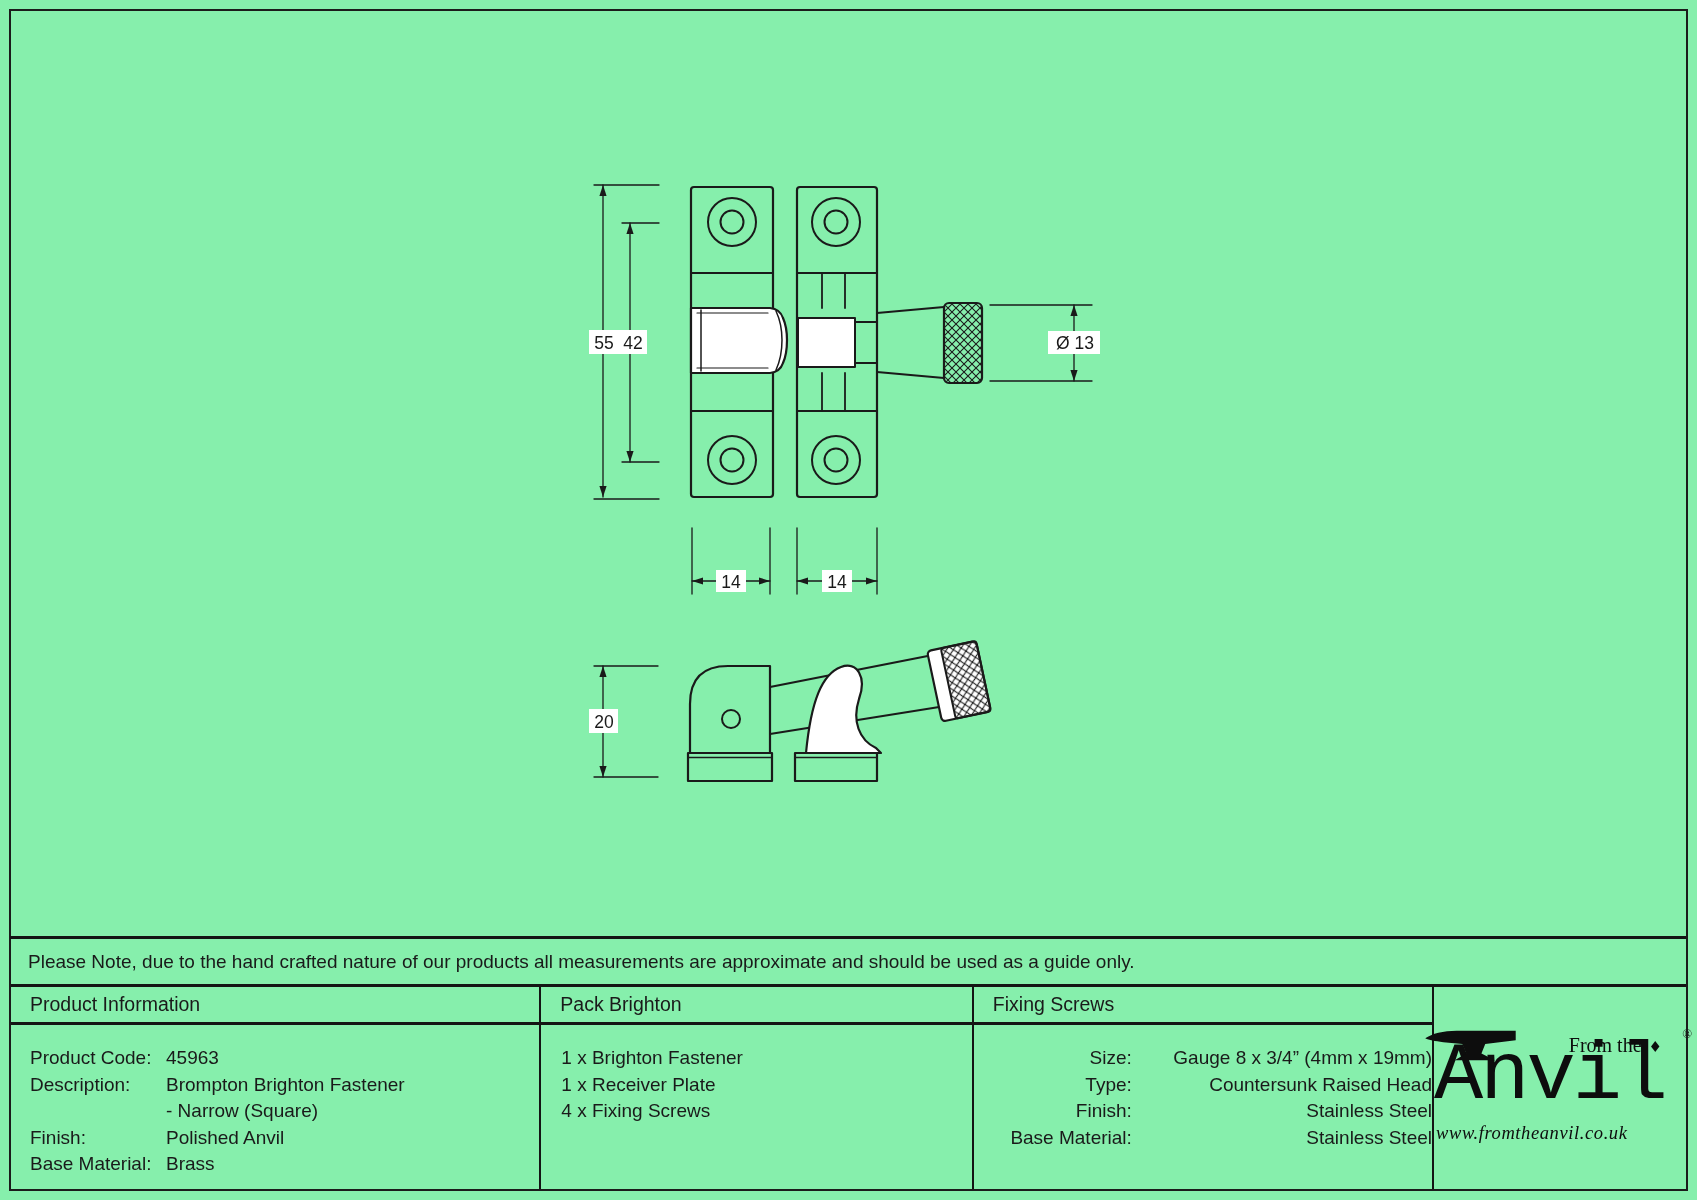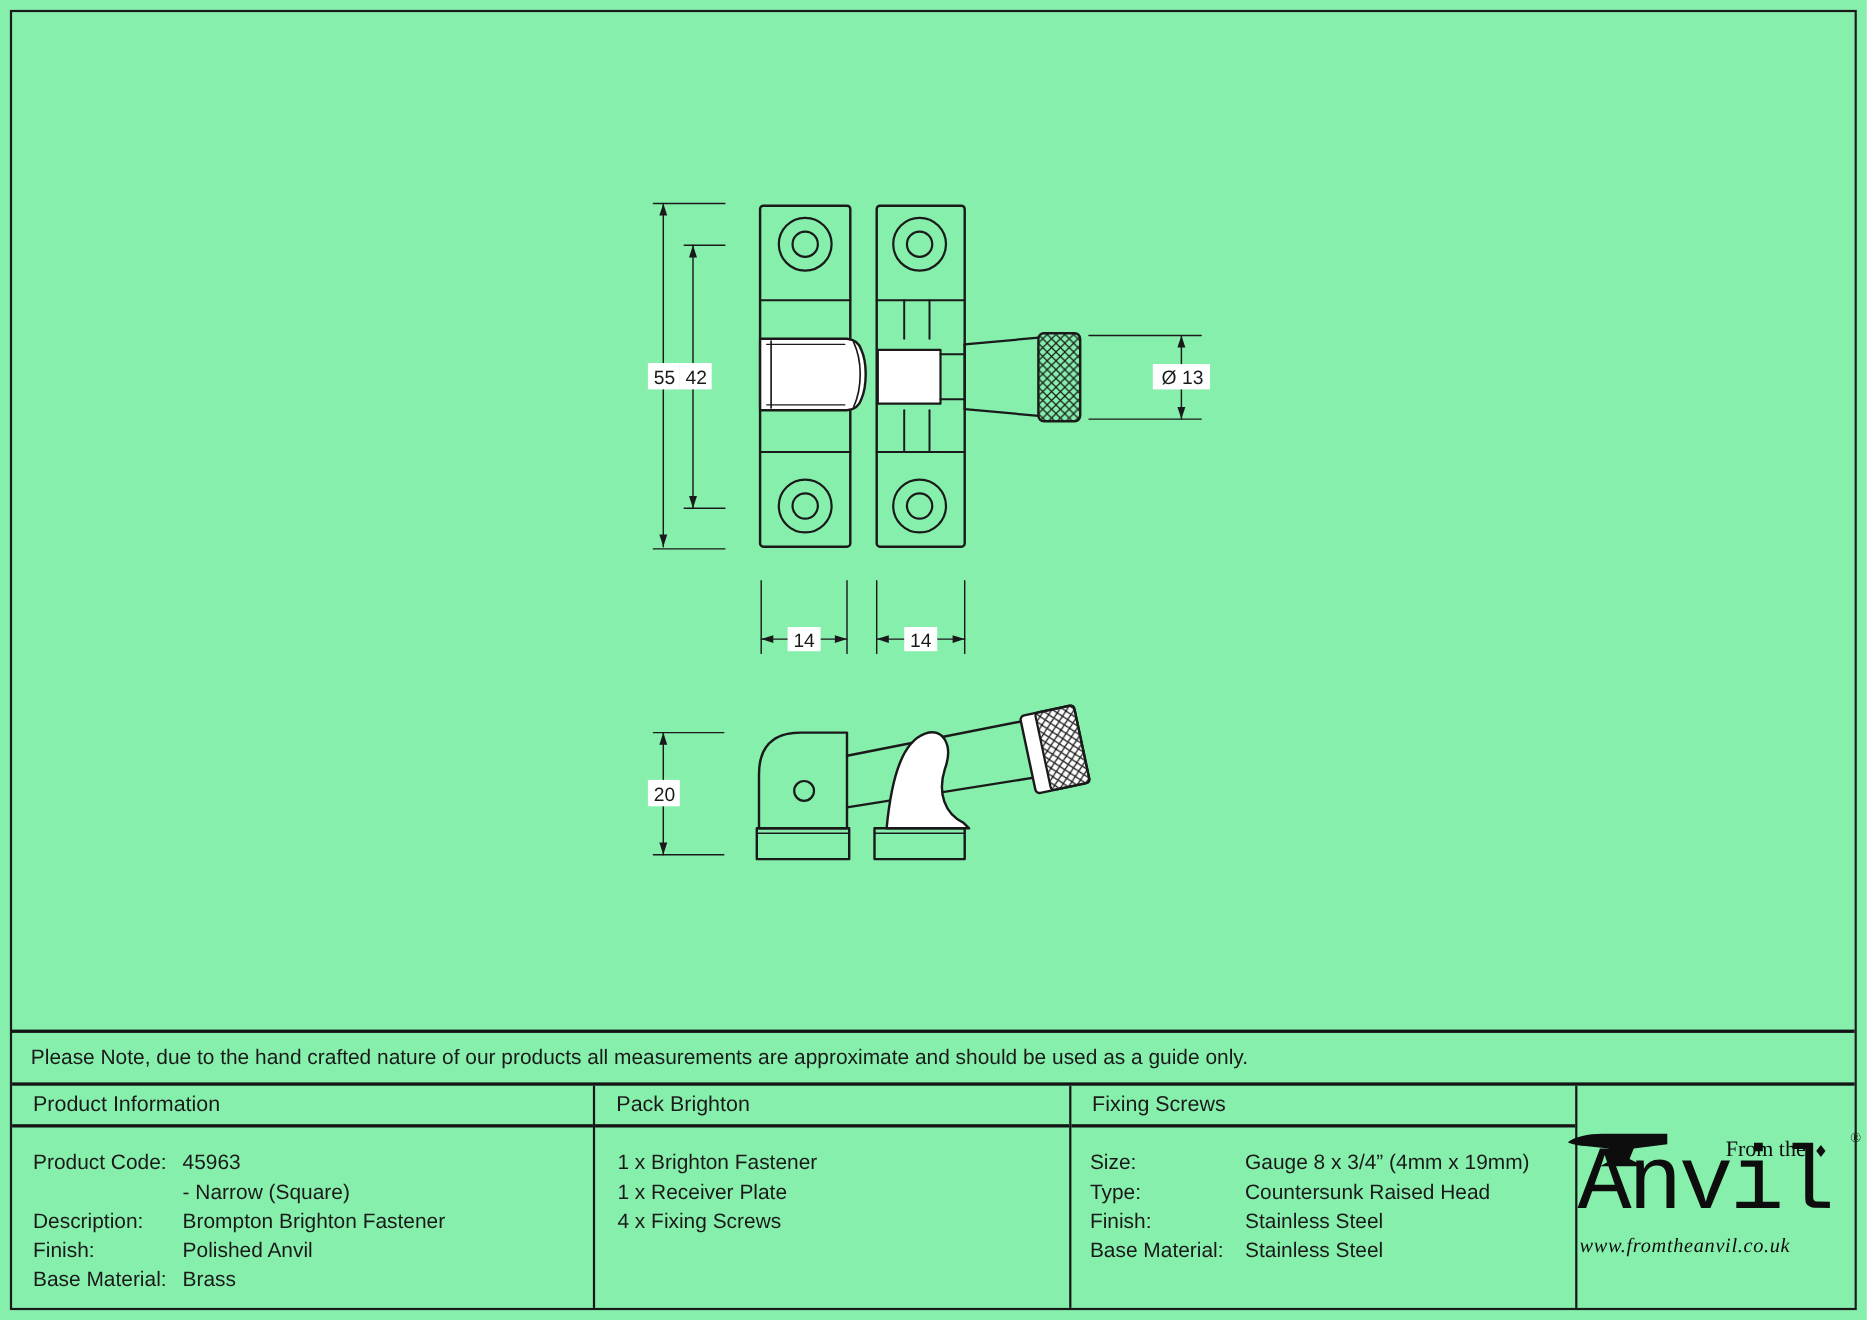--- a/index.html
+++ b/index.html
@@ -22,21 +22,21 @@
     font-size:19px;
   }
   .info-table{
     position:absolute;left:11px;right:11px;top:984px;bottom:11px;
     border-top:3px solid #141414;
     display:flex;
   }
   .col{position:relative;border-right:2px solid #141414;box-sizing:border-box;}
   .col1{width:537px;}
   .col2{width:438px;}
-  .col3{width:466px;}
+  .col3{width:466px;text-align:right;}
   .col4{flex:1;border-right:none;display:flex;align-items:center;justify-content:center;}
   .col-header{
     height:35px;border-bottom:3px solid #141414;
     display:flex;align-items:center;padding-left:19px;
     font-size:19.5px;
   }
   .col-body{padding:20px 0 0 19px;font-size:19px;line-height:26.5px;}
   .kv{display:grid;grid-template-columns:136px 1fr;}
   .col3 .kv{grid-template-columns:141px 1fr;}
   .col3 .col-body{padding-left:17px;}
@@ -224,26 +224,26 @@
   <div class="info-table">
 
     <div class="col col1">
       <div class="col-header">Product Information</div>
       <div class="col-body">
         <div class="kv">
           <span>Product Code:</span>
           <span>45963</span>
         </div>
         <div class="kv">
+          <span>Description:</span>
+          <span>Brompton Brighton Fastener</span>
+        </div>
+        <div class="kv">
           <span></span>
           <span>- Narrow (Square)</span>
-        </div>
-        <div class="kv">
-          <span>Description:</span>
-          <span>Brompton Brighton Fastener</span>
         </div>
         <div class="kv">
           <span>Finish:</span>
           <span>Polished Anvil</span>
         </div>
         <div class="kv">
           <span>Base Material:</span>
           <span>Brass</span>
         </div>
       </div>

